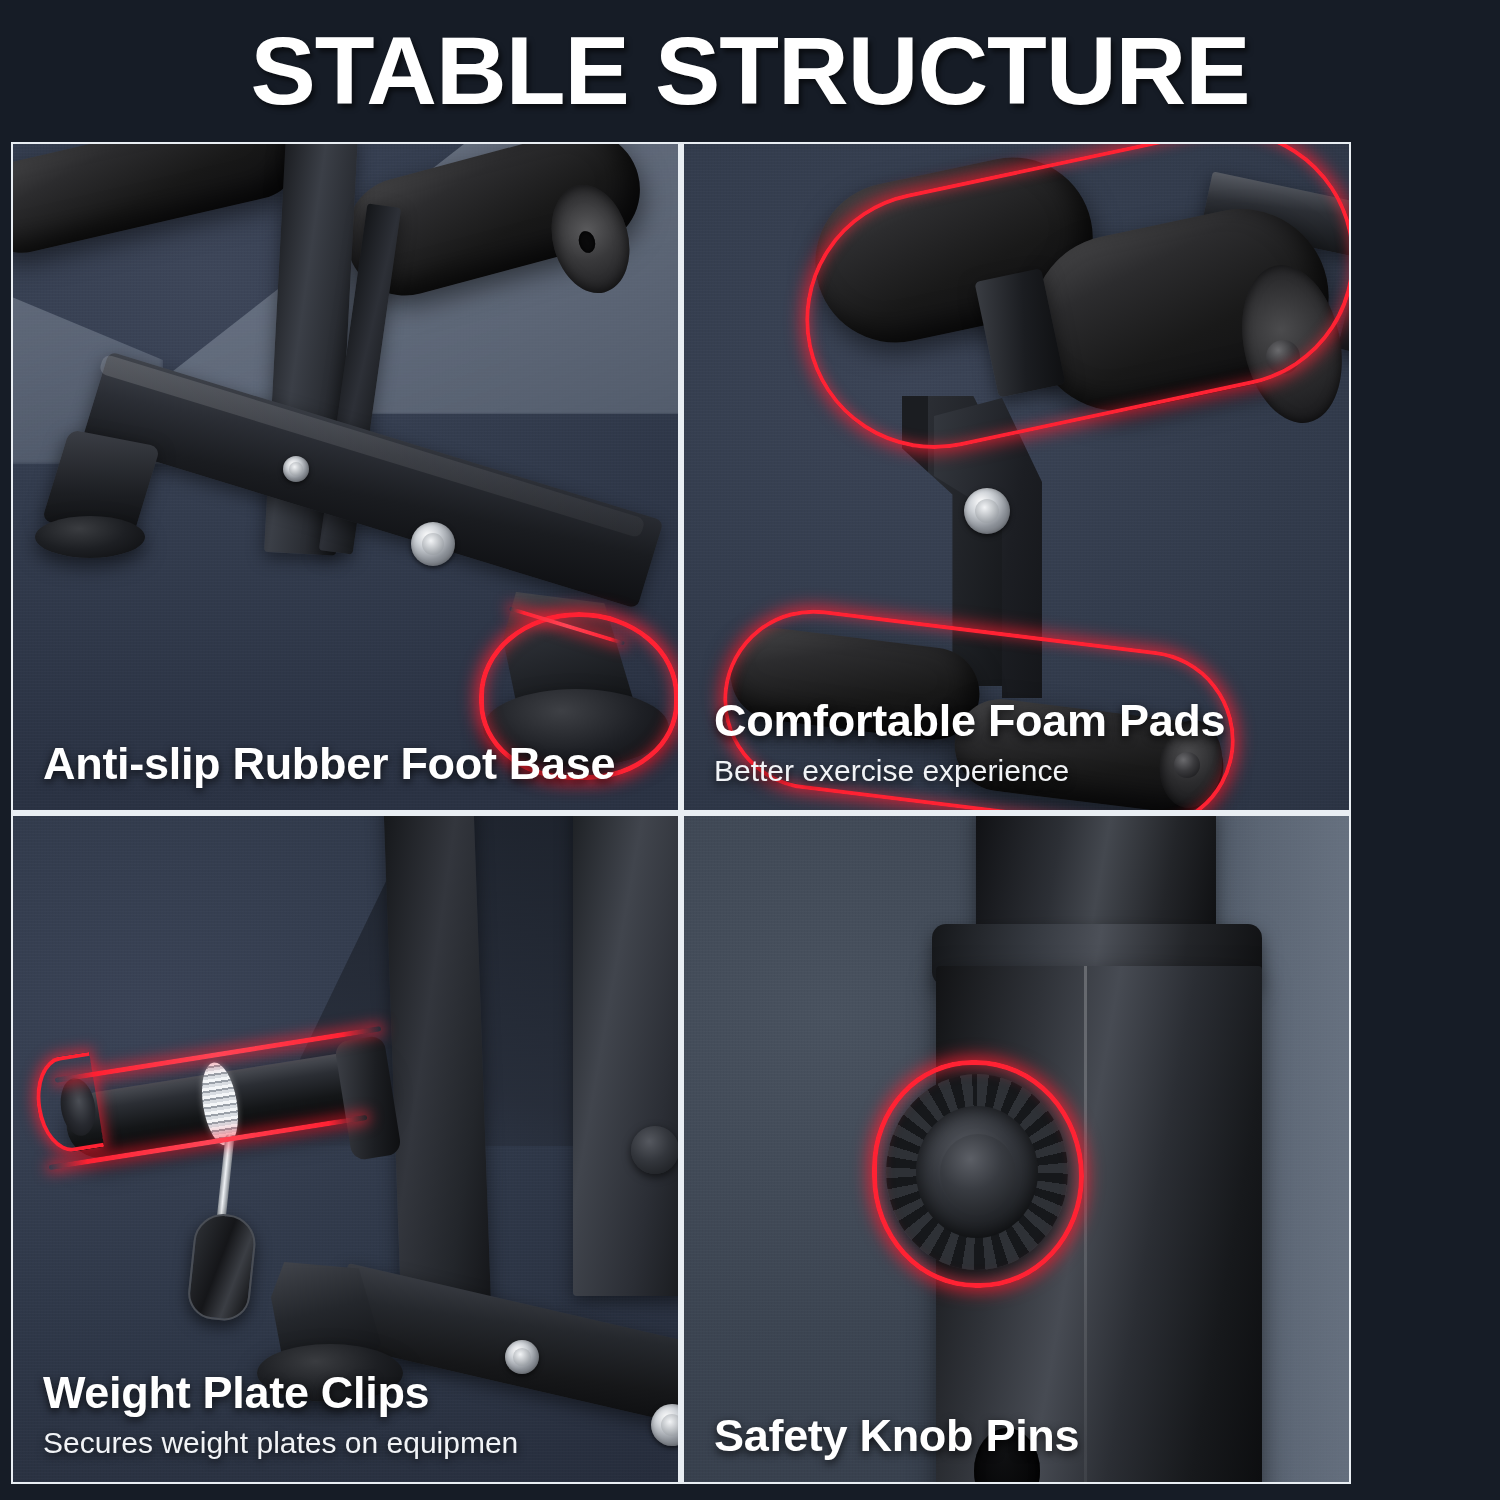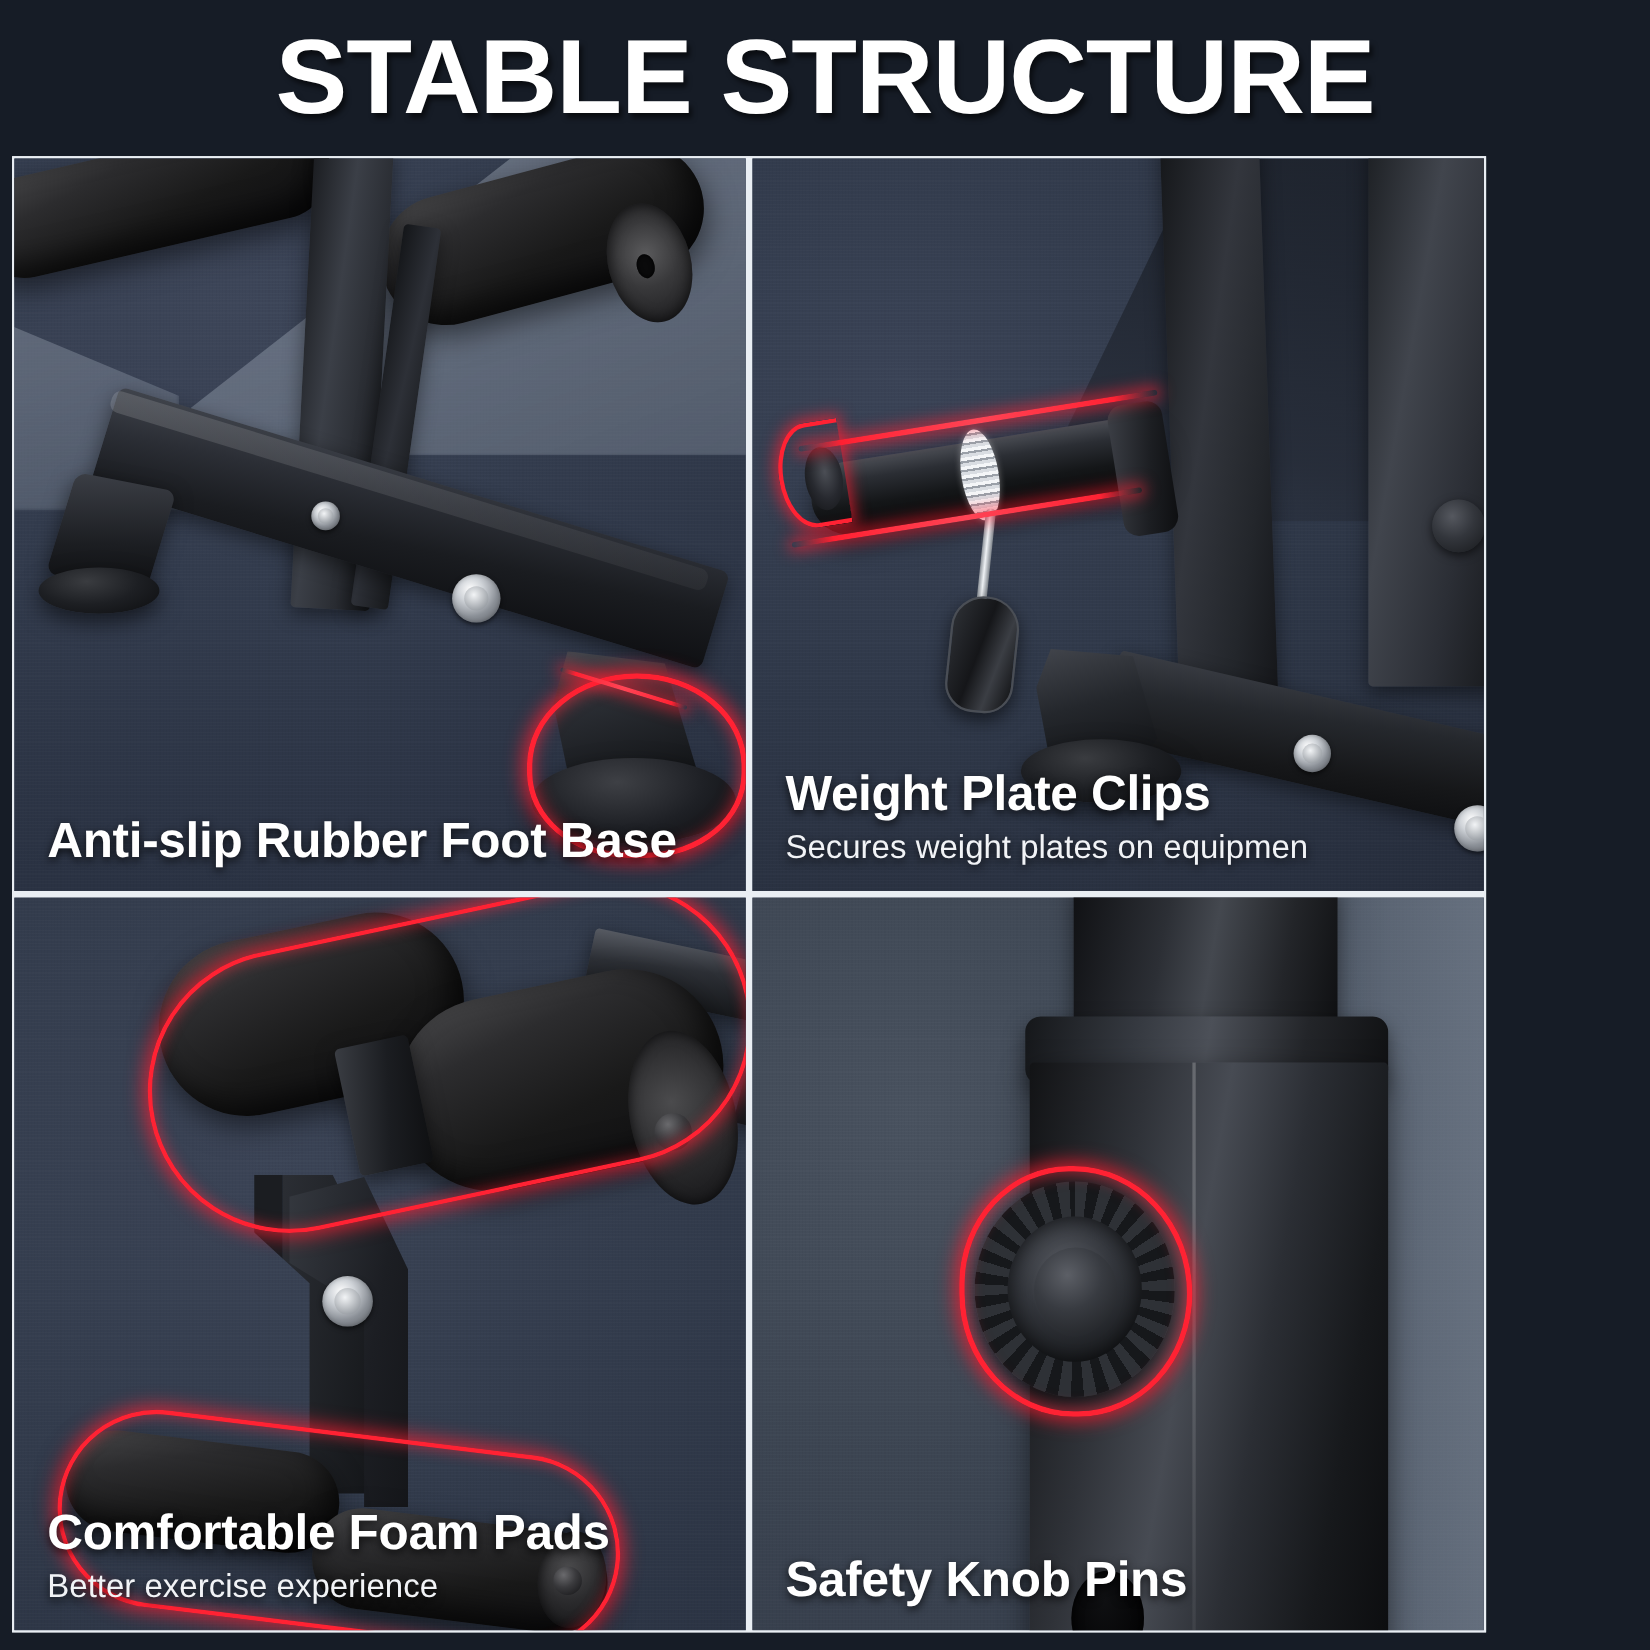--- a/index.html
+++ b/index.html
@@ -219,95 +219,20 @@
                   background:radial-gradient(ellipse at 45% 35%,#2a2c31,#111214);z-index:-1;"></div>
     </div>
 
     <div class="caption">
       <div class="caption-title">Anti-slip Rubber Foot Base</div>
     </div>
   </div>
 
   <div class="panel">
     <div class="scene">
-      <div class="wall" style="background:radial-gradient(ellipse 120% 90% at 20% 30%, #3a4356 0%, #2f3849 50%, #262d3c 100%);"></div>
-
-      <div style="position:absolute;right:0;top:0;width:420px;height:330px;
-                  background:linear-gradient(200deg,#1b2029 0%,#262c38 70%,rgba(38,45,60,0) 100%);
-                  clip-path:polygon(38% 0%, 100% 0%, 100% 100%, 0% 100%);opacity:.9;"></div>
-
-      <div class="metal" style="left:380px;top:-20px;width:90px;height:560px;
-                  background:linear-gradient(100deg,#15171a 0%,#33363d 40%,#23262b 72%,#121316 100%);
-                  transform:rotate(-2deg);"></div>
-      <div class="metal" style="left:560px;top:-20px;width:120px;height:500px;
-                  background:linear-gradient(100deg,#1d2024 0%,#41454d 35%,#2b2e35 70%,#16181b 100%);"></div>
-      <div class="metal" style="left:690px;top:-20px;width:70px;height:430px;
-                  background:linear-gradient(100deg,#111214,#2b2e34 55%,#141619);"></div>
-
-      <div style="position:absolute;left:618px;top:310px;width:48px;height:48px;border-radius:50%;
-                  background:radial-gradient(circle at 38% 32%, #55585f 0%, #33363c 45%, #17191c 100%);
-                  box-shadow:0 3px 9px rgba(0,0,0,.6);"></div>
-
-      <div style="position:absolute;left:52px;top:256px;width:320px;height:66px;
-                  transform:rotate(-9deg);border-radius:34px;
-                  background:linear-gradient(180deg,#4a4d54 0%,#2b2e34 26%,#141618 62%,#090a0b 100%);
-                  box-shadow:0 10px 24px rgba(0,0,0,.55);"></div>
-      <div style="position:absolute;left:48px;top:262px;width:34px;height:58px;
-                  transform:rotate(-9deg);border-radius:50%;
-                  background:radial-gradient(ellipse at 55% 40%, #4b4e55 0%, #27292f 50%, #101113 100%);"></div>
-
-      <div style="position:absolute;left:330px;top:222px;width:50px;height:120px;
-                  transform:rotate(-9deg);border-radius:14px;
-                  background:linear-gradient(100deg,#3d4047,#1c1e22 60%,#0d0e10);"></div>
-
-      <div style="position:absolute;left:190px;top:246px;width:34px;height:84px;
-                  transform:rotate(-9deg);border-radius:50%;
-                  background:repeating-linear-gradient(180deg,#f4f6f8 0 3px,#9aa0a8 3px 5px,#d9dde2 5px 8px);
-                  box-shadow:0 0 6px rgba(255,255,255,.35);"></div>
-
-      <div style="position:absolute;left:208px;top:318px;width:9px;height:88px;
-                  transform:rotate(6deg);
-                  background:linear-gradient(90deg,#8c9299,#eef1f4 45%,#7d838a);
-                  border-radius:5px;"></div>
-
-      <div style="position:absolute;left:178px;top:398px;width:62px;height:106px;
-                  transform:rotate(6deg);
-                  border-radius:30px 30px 26px 26px;
-                  background:linear-gradient(105deg,#2e3136 0%,#151619 45%,#3b3e44 70%,#101113 100%);
-                  box-shadow:0 6px 16px rgba(0,0,0,.55);
-                  border:2px solid #4a4e55;"></div>
-
-      <div class="glow-line" style="left:40px;top:236px;width:330px;transform:rotate(-9deg);"></div>
-      <div class="glow-line" style="left:34px;top:324px;width:322px;transform:rotate(-9deg);"></div>
-      <div style="position:absolute;left:24px;top:240px;width:60px;height:96px;
-                  border:4px solid #ff2233;border-right:none;border-radius:50% 0 0 50%;
-                  transform:rotate(-9deg);
-                  box-shadow:0 0 14px 3px rgba(255,30,50,.7);"></div>
-
-      <div class="metal" style="left:320px;top:500px;width:480px;height:82px;transform:rotate(13deg);
-                  background:linear-gradient(175deg,#3a3d44 0%,#25282d 30%,#161719 68%,#0c0d0f 100%);"></div>
-      <div class="metal-dark" style="left:258px;top:446px;width:110px;height:110px;border-radius:12px;
-                  clip-path:polygon(12% 0%, 80% 6%, 100% 74%, 82% 100%, 12% 96%, 0% 32%);
-                  background:linear-gradient(165deg,#42454c,#24272c 45%,#0f1012);"></div>
-      <div class="rubber-foot" style="left:244px;top:528px;width:146px;height:58px;"></div>
-
-      <div class="bolt" style="left:492px;top:524px;width:34px;height:34px;"></div>
-      <div class="bolt" style="left:638px;top:588px;width:42px;height:42px;"></div>
-      <div style="position:absolute;left:622px;top:580px;width:76px;height:60px;border-radius:50%;
-                  background:radial-gradient(ellipse at 45% 35%,#2a2c31,#111214);z-index:-1;"></div>
-    </div>
-
-    <div class="caption">
-      <div class="caption-title">Weight Plate Clips</div>
-      <div class="caption-sub">Secures weight plates on equipmen</div>
-    </div>
-  </div>
-
-  <div class="panel">
-    <div class="scene">
       <div class="wall" style="background:radial-gradient(ellipse 120% 100% at 35% 35%, #3b4456 0%, #323b4c 48%, #283040 100%);"></div>
 
       <div class="metal" style="left:520px;top:58px;width:300px;height:54px;transform:rotate(12deg);
                   background:linear-gradient(175deg,#575b63 0%,#2d3036 35%,#17191c 80%);"></div>
       <div class="metal" style="left:660px;top:150px;width:140px;height:72px;transform:rotate(14deg);
                   background:linear-gradient(170deg,#3b3e45,#1b1d21 60%,#0e0f11);"></div>
 
       <div class="foam" style="left:130px;top:26px;width:280px;height:160px;transform:rotate(-12deg);"></div>
       <div class="foam" style="left:346px;top:78px;width:300px;height:176px;transform:rotate(-12deg);"></div>
       <div class="foam-cap" style="left:560px;top:120px;width:96px;height:160px;transform:rotate(-12deg);
@@ -347,20 +272,95 @@
     </div>
 
     <div class="caption">
       <div class="caption-title">Comfortable Foam Pads</div>
       <div class="caption-sub">Better exercise experience</div>
     </div>
   </div>
 
   <div class="panel">
     <div class="scene">
+      <div class="wall" style="background:radial-gradient(ellipse 120% 90% at 20% 30%, #3a4356 0%, #2f3849 50%, #262d3c 100%);"></div>
+
+      <div style="position:absolute;right:0;top:0;width:420px;height:330px;
+                  background:linear-gradient(200deg,#1b2029 0%,#262c38 70%,rgba(38,45,60,0) 100%);
+                  clip-path:polygon(38% 0%, 100% 0%, 100% 100%, 0% 100%);opacity:.9;"></div>
+
+      <div class="metal" style="left:380px;top:-20px;width:90px;height:560px;
+                  background:linear-gradient(100deg,#15171a 0%,#33363d 40%,#23262b 72%,#121316 100%);
+                  transform:rotate(-2deg);"></div>
+      <div class="metal" style="left:560px;top:-20px;width:120px;height:500px;
+                  background:linear-gradient(100deg,#1d2024 0%,#41454d 35%,#2b2e35 70%,#16181b 100%);"></div>
+      <div class="metal" style="left:690px;top:-20px;width:70px;height:430px;
+                  background:linear-gradient(100deg,#111214,#2b2e34 55%,#141619);"></div>
+
+      <div style="position:absolute;left:618px;top:310px;width:48px;height:48px;border-radius:50%;
+                  background:radial-gradient(circle at 38% 32%, #55585f 0%, #33363c 45%, #17191c 100%);
+                  box-shadow:0 3px 9px rgba(0,0,0,.6);"></div>
+
+      <div style="position:absolute;left:52px;top:256px;width:320px;height:66px;
+                  transform:rotate(-9deg);border-radius:34px;
+                  background:linear-gradient(180deg,#4a4d54 0%,#2b2e34 26%,#141618 62%,#090a0b 100%);
+                  box-shadow:0 10px 24px rgba(0,0,0,.55);"></div>
+      <div style="position:absolute;left:48px;top:262px;width:34px;height:58px;
+                  transform:rotate(-9deg);border-radius:50%;
+                  background:radial-gradient(ellipse at 55% 40%, #4b4e55 0%, #27292f 50%, #101113 100%);"></div>
+
+      <div style="position:absolute;left:330px;top:222px;width:50px;height:120px;
+                  transform:rotate(-9deg);border-radius:14px;
+                  background:linear-gradient(100deg,#3d4047,#1c1e22 60%,#0d0e10);"></div>
+
+      <div style="position:absolute;left:190px;top:246px;width:34px;height:84px;
+                  transform:rotate(-9deg);border-radius:50%;
+                  background:repeating-linear-gradient(180deg,#f4f6f8 0 3px,#9aa0a8 3px 5px,#d9dde2 5px 8px);
+                  box-shadow:0 0 6px rgba(255,255,255,.35);"></div>
+
+      <div style="position:absolute;left:208px;top:318px;width:9px;height:88px;
+                  transform:rotate(6deg);
+                  background:linear-gradient(90deg,#8c9299,#eef1f4 45%,#7d838a);
+                  border-radius:5px;"></div>
+
+      <div style="position:absolute;left:178px;top:398px;width:62px;height:106px;
+                  transform:rotate(6deg);
+                  border-radius:30px 30px 26px 26px;
+                  background:linear-gradient(105deg,#2e3136 0%,#151619 45%,#3b3e44 70%,#101113 100%);
+                  box-shadow:0 6px 16px rgba(0,0,0,.55);
+                  border:2px solid #4a4e55;"></div>
+
+      <div class="glow-line" style="left:40px;top:236px;width:330px;transform:rotate(-9deg);"></div>
+      <div class="glow-line" style="left:34px;top:324px;width:322px;transform:rotate(-9deg);"></div>
+      <div style="position:absolute;left:24px;top:240px;width:60px;height:96px;
+                  border:4px solid #ff2233;border-right:none;border-radius:50% 0 0 50%;
+                  transform:rotate(-9deg);
+                  box-shadow:0 0 14px 3px rgba(255,30,50,.7);"></div>
+
+      <div class="metal" style="left:320px;top:500px;width:480px;height:82px;transform:rotate(13deg);
+                  background:linear-gradient(175deg,#3a3d44 0%,#25282d 30%,#161719 68%,#0c0d0f 100%);"></div>
+      <div class="metal-dark" style="left:258px;top:446px;width:110px;height:110px;border-radius:12px;
+                  clip-path:polygon(12% 0%, 80% 6%, 100% 74%, 82% 100%, 12% 96%, 0% 32%);
+                  background:linear-gradient(165deg,#42454c,#24272c 45%,#0f1012);"></div>
+      <div class="rubber-foot" style="left:244px;top:528px;width:146px;height:58px;"></div>
+
+      <div class="bolt" style="left:492px;top:524px;width:34px;height:34px;"></div>
+      <div class="bolt" style="left:638px;top:588px;width:42px;height:42px;"></div>
+      <div style="position:absolute;left:622px;top:580px;width:76px;height:60px;border-radius:50%;
+                  background:radial-gradient(ellipse at 45% 35%,#2a2c31,#111214);z-index:-1;"></div>
+    </div>
+
+    <div class="caption">
+      <div class="caption-title">Weight Plate Clips</div>
+      <div class="caption-sub">Secures weight plates on equipmen</div>
+    </div>
+  </div>
+
+  <div class="panel">
+    <div class="scene">
       <div class="wall" style="background:radial-gradient(ellipse 130% 110% at 22% 30%, #49525f 0%, #3c4552 42%, #313947 100%);"></div>
 
       <div style="position:absolute;right:0;top:0;width:220px;height:100%;
                   background:linear-gradient(90deg,rgba(130,142,158,0) 0%,rgba(132,144,160,.45) 60%,rgba(140,152,168,.55) 100%);"></div>
 
       <div class="metal" style="left:292px;top:-10px;width:240px;height:130px;
                   background:linear-gradient(100deg,#101114 0%,#2c2f35 34%,#44484f 52%,#232529 78%,#0f1012 100%);
                   border-radius:6px 6px 0 0;"></div>
 
       <div class="metal" style="left:248px;top:108px;width:330px;height:62px;border-radius:14px;

